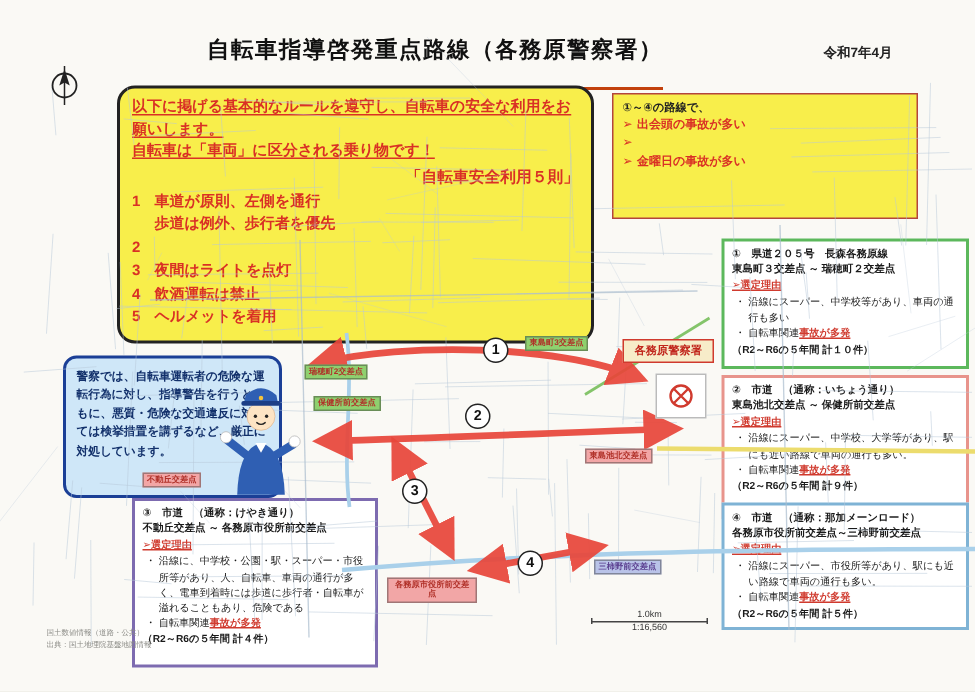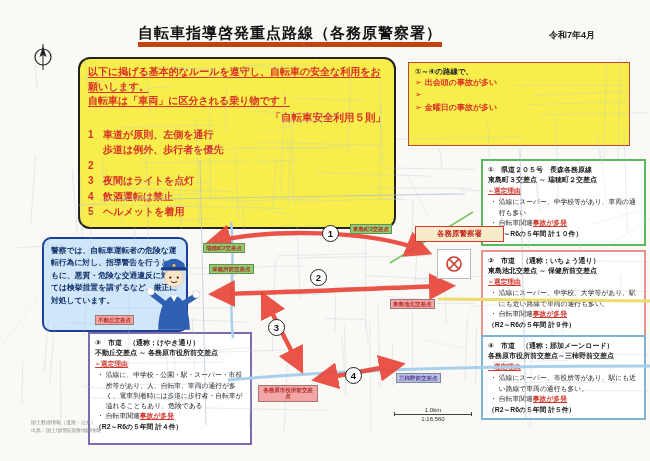--- a/index.html
+++ b/index.html
@@ -3,34 +3,34 @@
 <meta charset="utf-8">
 <style>
   html,body{margin:0;padding:0;width:650px;height:461px;overflow:hidden;
     font-family:"Liberation Sans","DejaVu Sans",sans-serif;background:#e9e7e2;}
   #page{position:relative;width:650px;height:461px;background:#faf9f5;overflow:hidden;}
   svg{display:block;}
 
   
   #title{position:absolute;left:0;right:70px;top:24px;text-align:center;
     font-size:15px;font-weight:bold;color:#111;letter-spacing:1px;}
-  #title span{border-bottom:5px solid #c2410c;padding-bottom:1px;}
+  #title span{border-bottom:2px solid #c2410c;padding-bottom:16px;}
   #date{position:absolute;left:549px;top:29px;font-size:9px;color:#222;font-weight:bold;}
 
   
   #rules-box{position:absolute;left:78px;top:57px;width:318px;height:172px;
     background:#f8ee4b;border:2.5px solid #222;border-radius:12px;padding:6px 8px;
     box-sizing:border-box;color:#d93025;font-weight:bold;}
   #rules-box .intro{font-size:10px;line-height:1.45;text-decoration:underline;text-underline-offset:2px;margin:0;}
   #rules-box .heading{font-size:10.5px;text-align:right;margin:2px 0;}
   .rule-row{display:flex;font-size:10px;line-height:1.55;}
   .rule-row .num{width:15px;flex:none;text-align:left;}
 
   
-  #features-box{position:absolute;left:408px;top:62px;width:222px;height:84px;
+  #features-box{position:absolute;left:408px;top:62px;width:204px;height:84px;
     background:#f8ee4b;border:1.5px solid #b4443c;padding:4px 6px;box-sizing:border-box;}
   #features-box .f1{font-size:7.5px;font-weight:bold;color:#222;}
   #features-box .f2{font-size:8px;font-weight:bold;color:#222;margin-bottom:2px;}
   #features-box .f2 .hl{color:#d93025;font-size:9.5px;text-decoration:underline;}
   .feat-row{display:flex;gap:3px;font-size:8px;font-weight:bold;color:#d93025;line-height:1.55;}
   .feat-row .arr{flex:none;}
 
   
   #police-box{position:absolute;left:42px;top:237px;width:146px;height:95px;
     background:#cfe7f8;border:2.5px solid #1b3f96;border-radius:9px;padding:6px 7px;
@@ -51,21 +51,21 @@
   .ib-count{margin-top:1px;font-weight:bold;}
 
   
   .map-label{position:absolute;font-size:5.5px;line-height:1.15;font-weight:bold;color:#b03028;
     padding:1px 2px;border:0.5px solid rgba(60,60,60,.45);white-space:nowrap;z-index:4;}
   .lab-green{background:#8fd06e;}
   .lab-pink{background:#f2a6a6;}
   .lab-blue{background:#b9c3e8;color:#5a3e8f;}
   .lab-wrap{white-space:normal;width:54px;text-align:center;}
   #police-label{position:absolute;left:415px;top:226px;background:#f7ecc9;border:1.2px solid #d03a2e;
-    color:#c1271d;font-size:7.5px;font-weight:bold;padding:2px 21px;white-space:nowrap;z-index:4;}
+    color:#c1271d;font-size:7.5px;font-weight:bold;padding:2px 7px;white-space:nowrap;z-index:4;}
   #police-icon{position:absolute;left:437px;top:249px;width:32px;height:28px;background:#fff;
     border:0.5px solid #bbb;display:flex;align-items:center;justify-content:center;z-index:4;}
 
   
   .route-marker{position:absolute;width:15px;height:15px;border-radius:50%;background:#fff;
     border:1.5px solid #222;color:#111;font-size:9.5px;font-weight:bold;display:flex;
     align-items:center;justify-content:center;z-index:5;}
 
   
   #scalebar{position:absolute;left:388px;top:407px;width:90px;text-align:center;

